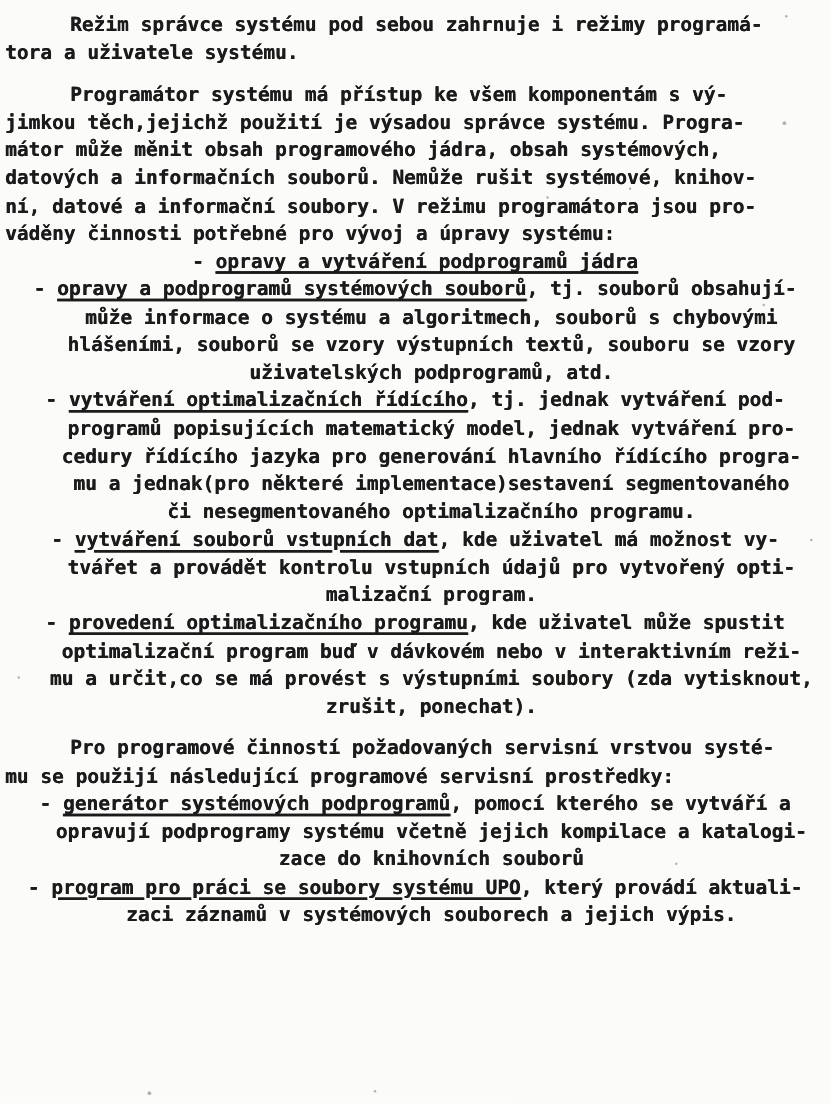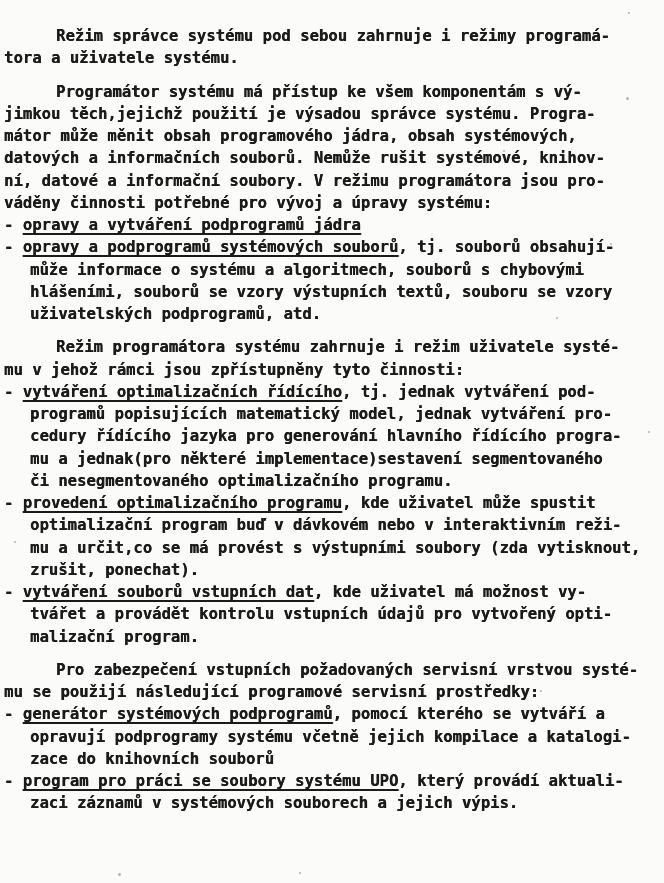--- a/index.html
+++ b/index.html
@@ -21,27 +21,28 @@
     padding: 9px 4px 0 4px;
     overflow: hidden;
     text-shadow: 0.3px 0 0 currentColor;
   }
   .para {
     margin: 11px 0 0 0;
     text-indent: 52px;
     white-space: pre-line;
   }
   .para.first {
-    margin-top: 16px;
+    margin-top: 0;
   }
   .bullet {
     margin: 0;
     padding-left: 26px;
     text-indent: -26px;
     white-space: pre-line;
+    text-align: center;
   }
   .lead {
     text-decoration: underline;
     text-decoration-thickness: 1.5px;
     text-underline-offset: 3px;
   }
   .speck {
     position: absolute;
     width: 3px;
     height: 3px;
@@ -77,40 +78,38 @@
 ní, datové a informační soubory. V režimu programátora jsou pro-
 váděny činnosti potřebné pro vývoj a úpravy systému:</p>
 
   <div class="bullet"><span class="dash">- </span><span class="lead">opravy a vytváření podprogramů jádra</span><span class="rest"></span></div>
 
   <div class="bullet"><span class="dash">- </span><span class="lead">opravy a podprogramů systémových souborů</span><span class="rest">, tj. souborů obsahují-
 může informace o systému a algoritmech, souborů s chybovými
 hlášeními, souborů se vzory výstupních textů, souboru se vzory
 uživatelských podprogramů, atd.</span></div>
 
-  <p class="para">Režim programátora systému zahrnuje i režim uživatele systé-
-mu v jehož rámci jsou zpřístupněny tyto činnosti:</p>
 
 
   <div class="bullet"><span class="dash">- </span><span class="lead">vytváření optimalizačních řídícího</span><span class="rest">, tj. jednak vytváření pod-
 programů popisujících matematický model, jednak vytváření pro-
 cedury řídícího jazyka pro generování hlavního řídícího progra-
 mu a jednak(pro některé implementace)sestavení segmentovaného
 či nesegmentovaného optimalizačního programu.</span></div>
 
+  <div class="bullet"><span class="dash">- </span><span class="lead">vytváření souborů vstupních dat</span><span class="rest">, kde uživatel má možnost vy-
+tvářet a provádět kontrolu vstupních údajů pro vytvořený opti-
+malizační program.</span></div>
+
   <div class="bullet"><span class="dash">- </span><span class="lead">provedení optimalizačního programu</span><span class="rest">, kde uživatel může spustit
 optimalizační program buď v dávkovém nebo v interaktivním reži-
 mu a určit,co se má provést s výstupními soubory (zda vytisknout,
 zrušit, ponechat).</span></div>
 
-  <div class="bullet"><span class="dash">- </span><span class="lead">vytváření souborů vstupních dat</span><span class="rest">, kde uživatel má možnost vy-
-tvářet a provádět kontrolu vstupních údajů pro vytvořený opti-
-malizační program.</span></div>
-
-  <p class="para">Pro zabezpečení vstupních požadovaných servisní vrstvou systé-
+  <p class="para">Pro programové činností požadovaných servisní vrstvou systé-
 mu se použijí následující programové servisní prostředky:</p>
 
   <div class="bullet"><span class="dash">- </span><span class="lead">generátor systémových podprogramů</span><span class="rest">, pomocí kterého se vytváří a
 opravují podprogramy systému včetně jejich kompilace a katalogi-
 zace do knihovních souborů</span></div>
 
   <div class="bullet"><span class="dash">- </span><span class="lead">program pro práci se soubory systému UPO</span><span class="rest">, který provádí aktuali-
 zaci záznamů v systémových souborech a jejich výpis.</span></div>
 
   <div class="speck s1"></div>

